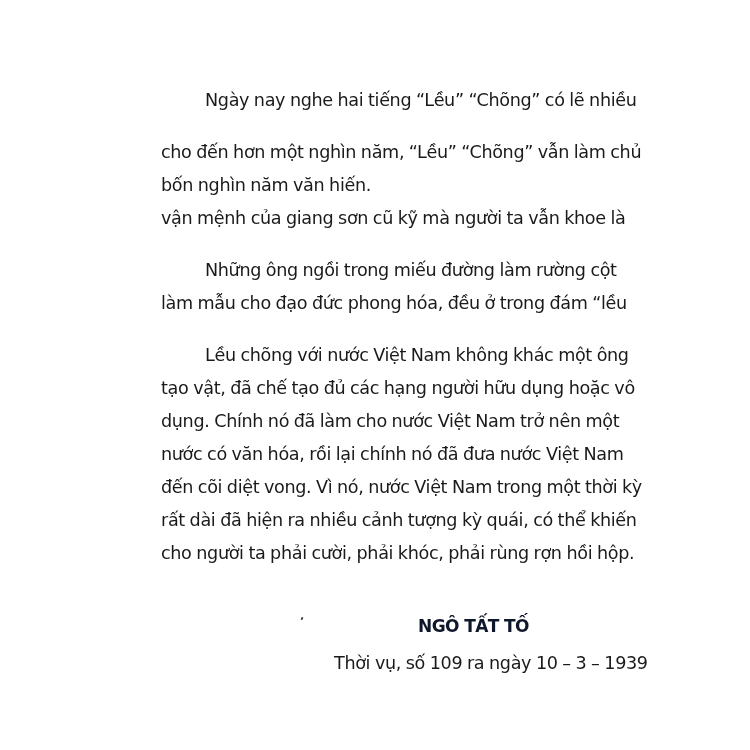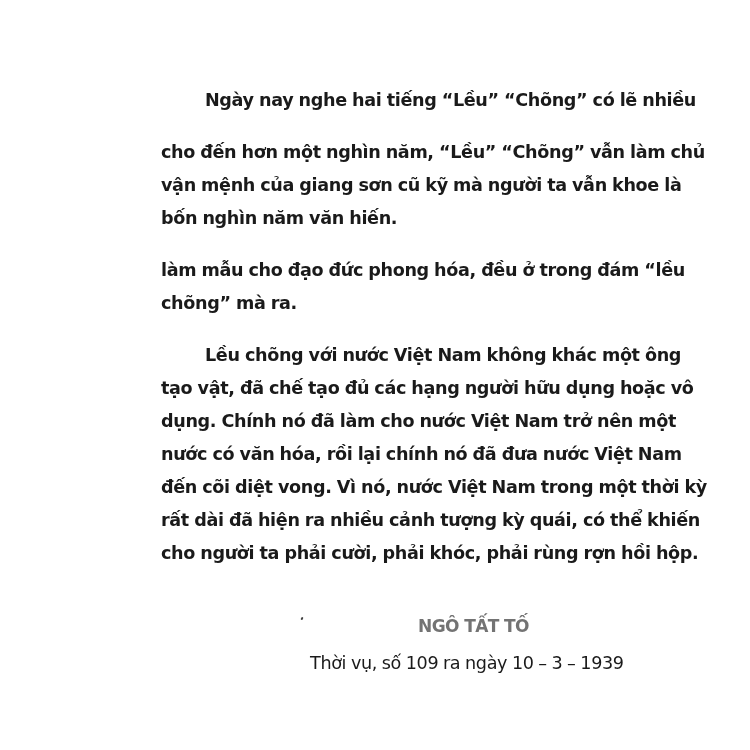--- a/index.html
+++ b/index.html
@@ -35,34 +35,34 @@
       white-space: nowrap;
       text-align: justify;
       text-align-last: justify;
     }
     .para .line.last {
       text-align-last: left;
     }
     .para .line.first {
       padding-left: 44px;
     }
-    .para { text-indent: 0; font-weight: bold; }
+    .para { text-indent: 0; }
     .author {
       position: absolute;
       left: 418px;
       top: 616px;
       font-size: 17px;
       font-weight: bold;
       letter-spacing: -0.6px;
-      color: #737373;
+      color: #0f172a;
       white-space: nowrap;
     }
     .source {
       position: absolute;
-      left: 310px;
+      left: 334px;
       top: 653px;
       font-size: 17.6px;
       letter-spacing: -0.35px;
       word-spacing: -0.5px;
       color: #1a1a1a;
       white-space: nowrap;
     }
     .speck {
       position: absolute;
       left: 301px;
@@ -76,26 +76,26 @@
   </style>
 </head>
 <body>
 
 <div class="page">
   <p class="para">
     <span class="line first">Ngày nay nghe hai tiếng “Lều” “Chõng” có lẽ nhiều</span>
   </p>
   <p class="para">
     <span class="line">cho đến hơn một nghìn năm, “Lều” “Chõng” vẫn làm chủ</span>
+    <span class="line last">bốn nghìn năm văn hiến.</span>
     <span class="line">vận mệnh của giang sơn cũ kỹ mà người ta vẫn khoe là</span>
-    <span class="line last">bốn nghìn năm văn hiến.</span>
   </p>
   <p class="para">
+    <span class="line first">Những ông ngồi trong miếu đường làm rường cột</span>
     <span class="line">làm mẫu cho đạo đức phong hóa, đều ở trong đám “lều</span>
-    <span class="line last">chõng” mà ra.</span>
   </p>
   <p class="para">
     <span class="line first">Lều chõng với nước Việt Nam không khác một ông</span>
     <span class="line">tạo vật, đã chế tạo đủ các hạng người hữu dụng hoặc vô</span>
     <span class="line">dụng. Chính nó đã làm cho nước Việt Nam trở nên một</span>
     <span class="line">nước có văn hóa, rồi lại chính nó đã đưa nước Việt Nam</span>
     <span class="line">đến cõi diệt vong. Vì nó, nước Việt Nam trong một thời kỳ</span>
     <span class="line">rất dài đã hiện ra nhiều cảnh tượng kỳ quái, có thể khiến</span>
     <span class="line last">cho người ta phải cười, phải khóc, phải rùng rợn hồi hộp.</span>
   </p>

